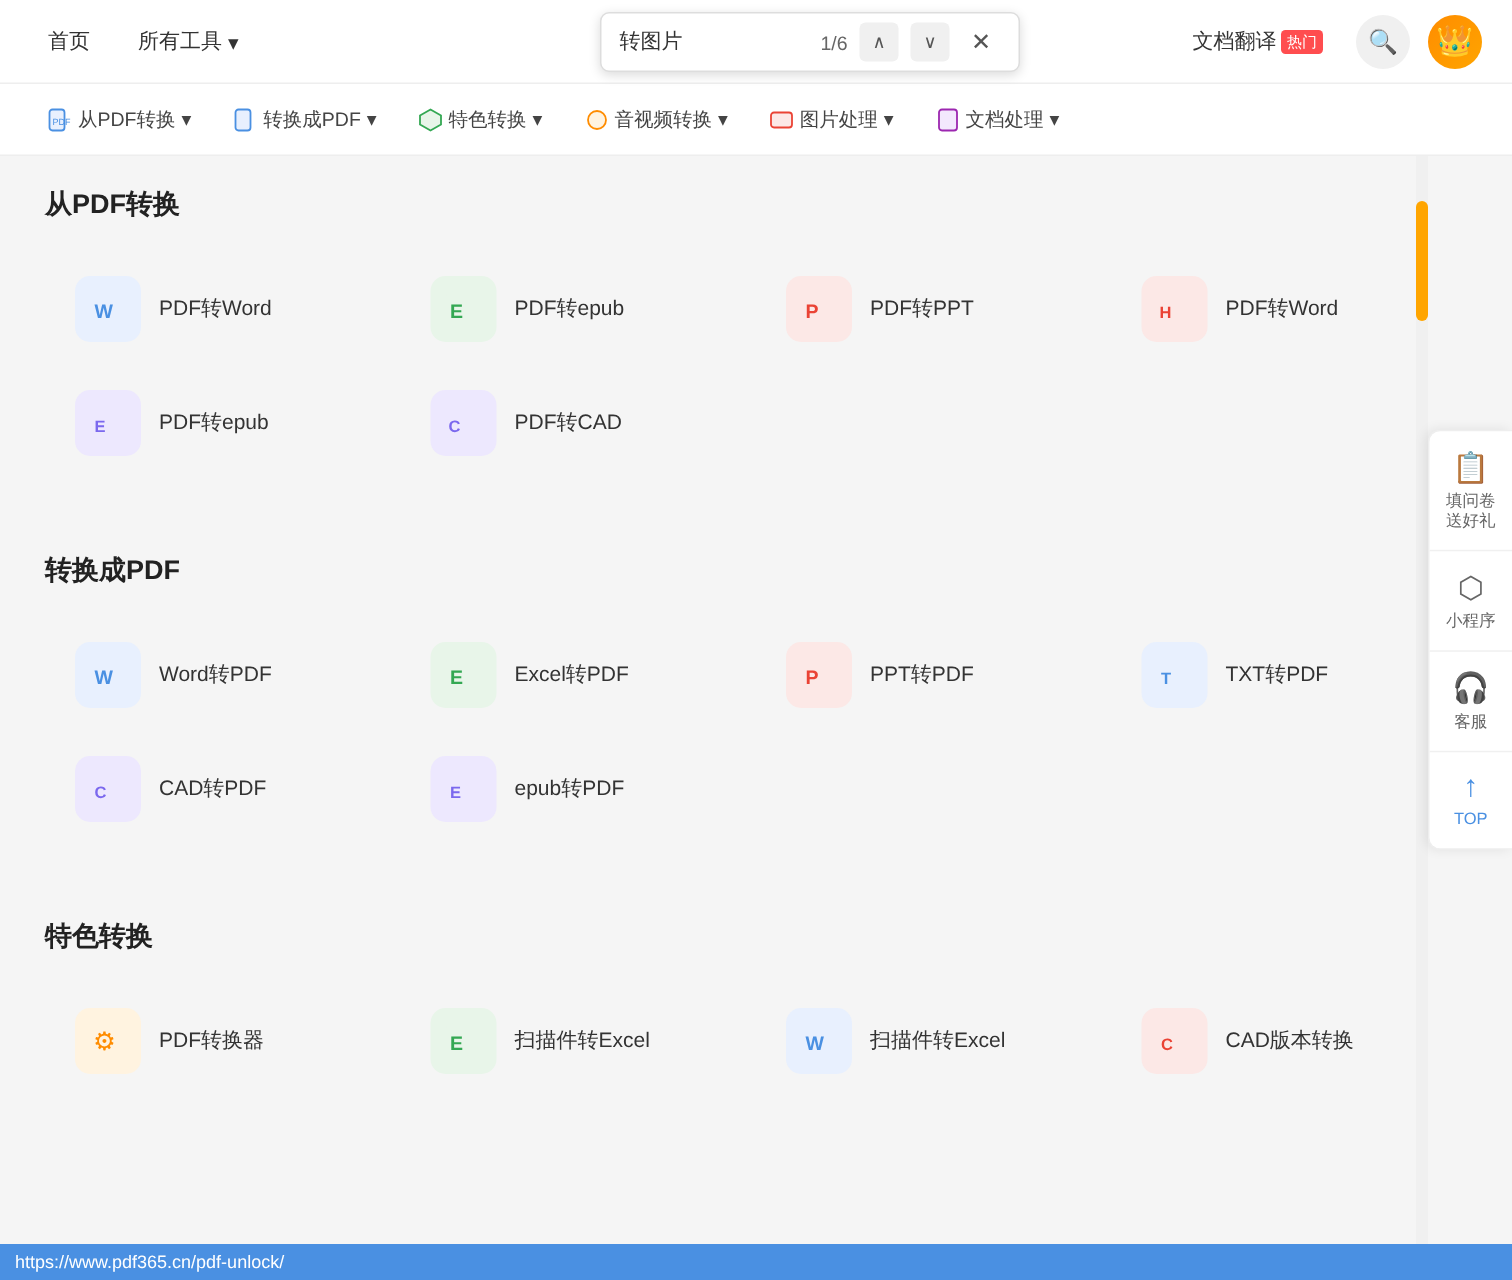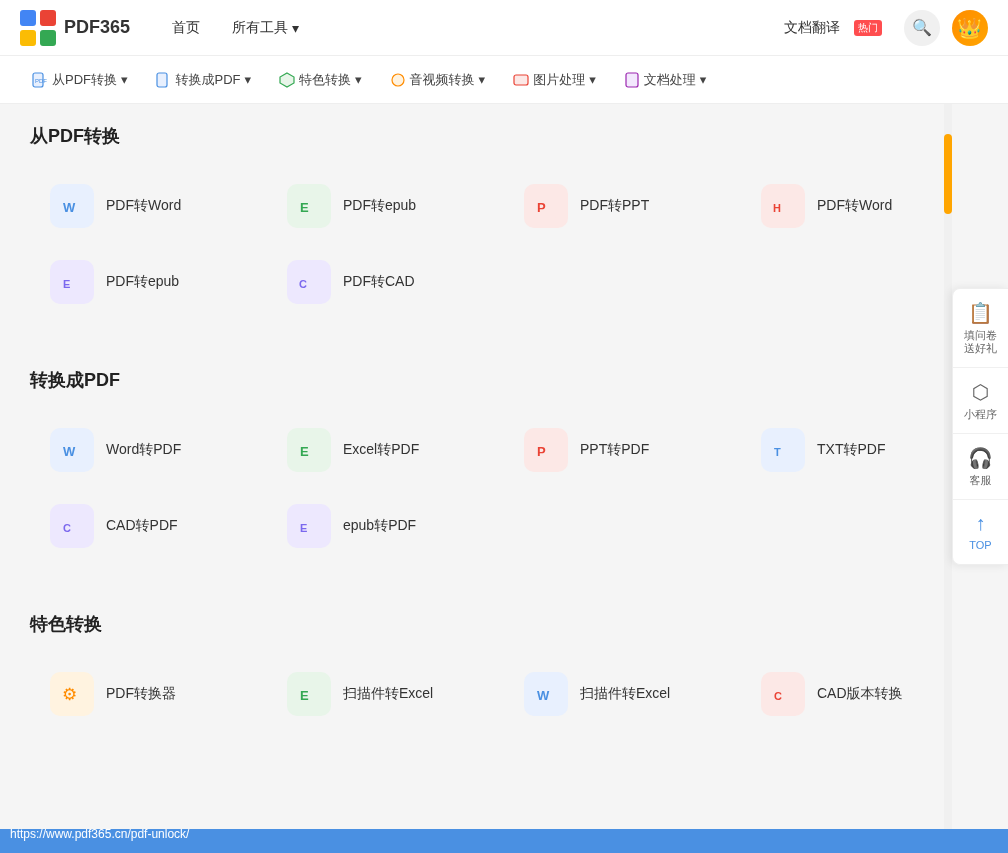--- a/index.html
+++ b/index.html
@@ -47,21 +47,21 @@
     }
     .nav-right {
       margin-left: auto;
       display: flex;
       align-items: center;
       gap: 12px;
     }
     .nav-translate {
       display: flex;
       align-items: center;
-      gap: 12px;
+      gap: 1px;
       color: #333;
       font-size: 14px;
       cursor: pointer;
       padding: 6px 10px;
     }
     .badge-hot {
       background: #ff4d4f;
       color: #fff;
       font-size: 10px;
       padding: 1px 4px;
@@ -281,22 +281,22 @@
 
     
     .status-bar {
       position: fixed;
       bottom: 0;
       left: 0;
       right: 0;
       height: 24px;
       background: #4a90e2;
       display: flex;
-      align-items: flex-end;
-      padding: 12px 10px;
+      align-items: center;
+      padding: 0 10px;
     }
     .status-url {
       font-size: 12px;
       color: #fff;
     }
 
     
     .scrollbar-right {
       position: fixed;
       right: 56px;
@@ -311,39 +311,37 @@
       background: #ffa500;
       border-radius: 4px;
       position: absolute;
       top: 30px;
     }
   </style>
 </head>
 <body>
 
 <div class="top-nav">
-  <div class="logo">
-    <svg class="logo-icon" viewBox="0 0 36 36">
-      <rect x="0" y="0" width="16" height="16" rx="3" fill="#4285f4"></rect>
-      <rect x="20" y="0" width="16" height="16" rx="3" fill="#ea4335"></rect>
-      <rect x="0" y="20" width="16" height="16" rx="3" fill="#fbbc04"></rect>
-      <rect x="20" y="20" width="16" height="16" rx="3" fill="#34a853"></rect>
-    </svg>
-    <span class="logo-text">PDF365</span>
-  </div>
   <div class="nav-links">
     <div class="nav-link">
       <span>首页</span>
     </div>
     <div class="nav-link">
       <span>所有工具</span>
       <span>▾</span>
     </div>
   </div>
 
+  <div class="search-popup">
+    <span class="search-popup-text">转图片</span>
+    <span class="search-popup-count">1/6</span>
+    <button class="search-popup-btn">∧</button>
+    <button class="search-popup-btn">∨</button>
+    <div class="search-popup-close">✕</div>
+  </div>
 
   <div class="nav-right">
     <div class="nav-translate">
       <span>文档翻译</span>
       <span class="badge-hot">热门</span>
     </div>
     <div class="nav-search-btn">
       <span>🔍</span>
     </div>
     <div class="nav-avatar">

